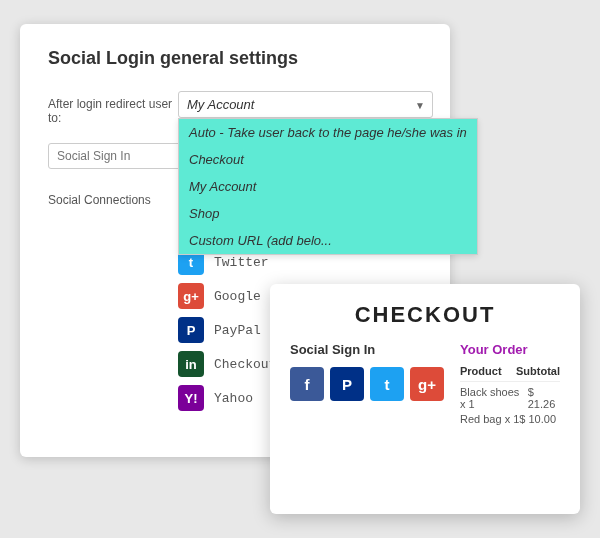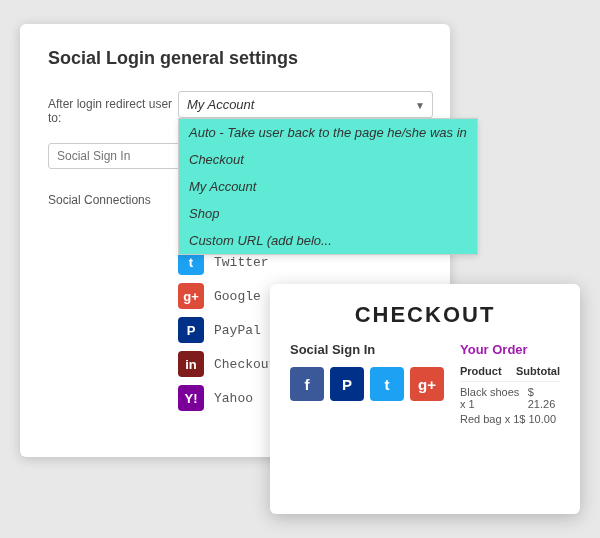--- a/index.html
+++ b/index.html
@@ -147,21 +147,21 @@
       font-size: 13px;
       font-weight: bold;
       margin-right: 10px;
       flex-shrink: 0;
     }
 
     .icon-facebook { background: #3b5998; }
     .icon-twitter { background: #1da1f2; }
     .icon-google { background: #dd4b39; }
     .icon-paypal { background: #003087; }
-    .icon-linkedin { background: #7f1d1d; }
+    .icon-linkedin { background: #14532d; }
     .icon-yahoo { background: #7b0099; }
 
     .social-name {
       font-size: 13px;
       color: #555;
       font-family: Liberation Mono, monospace;
     }
 
     
     .checkout-panel {

